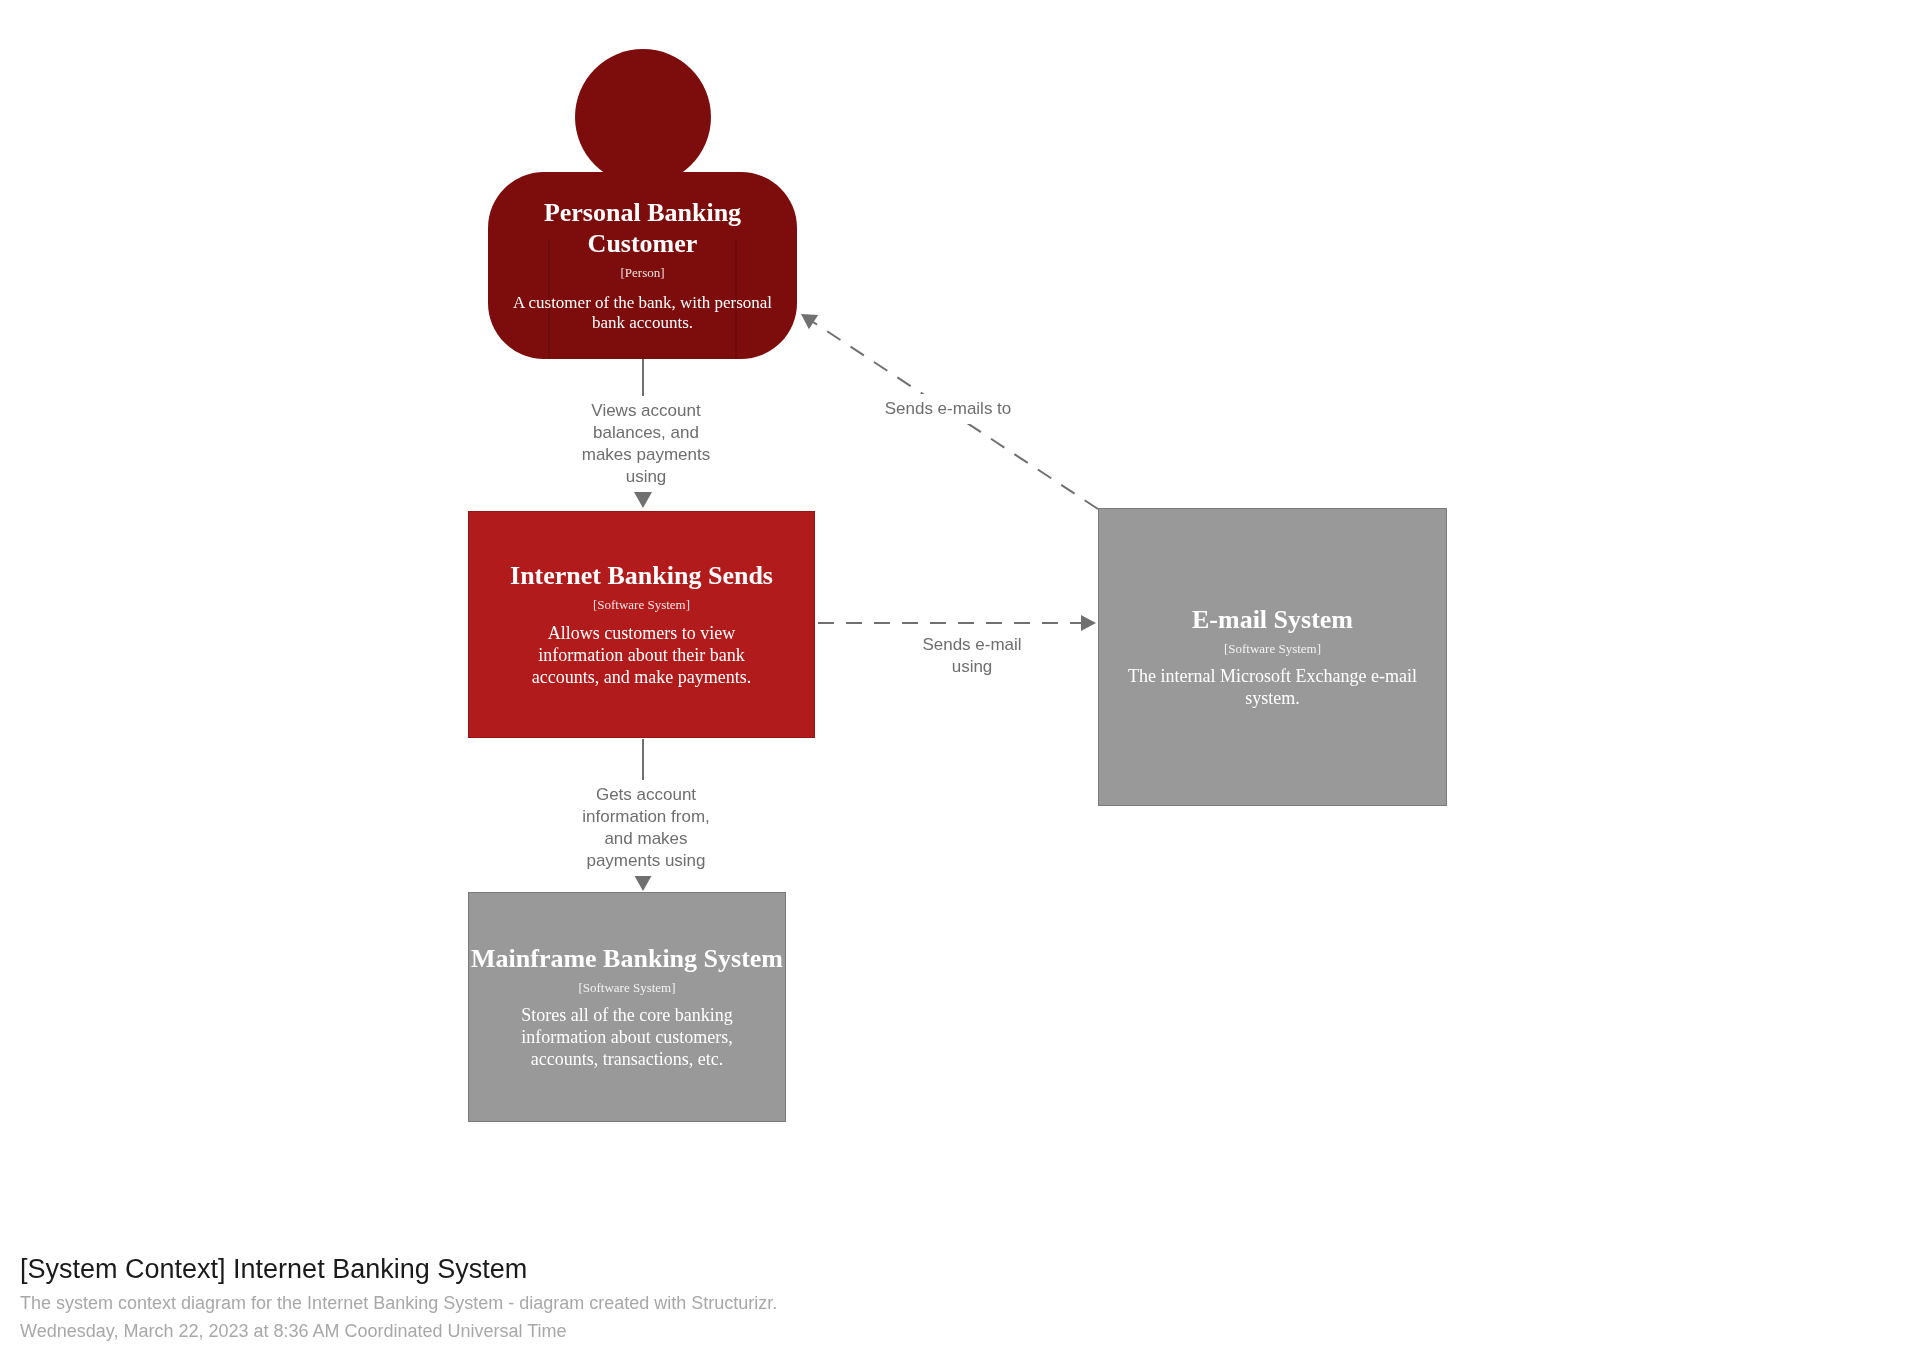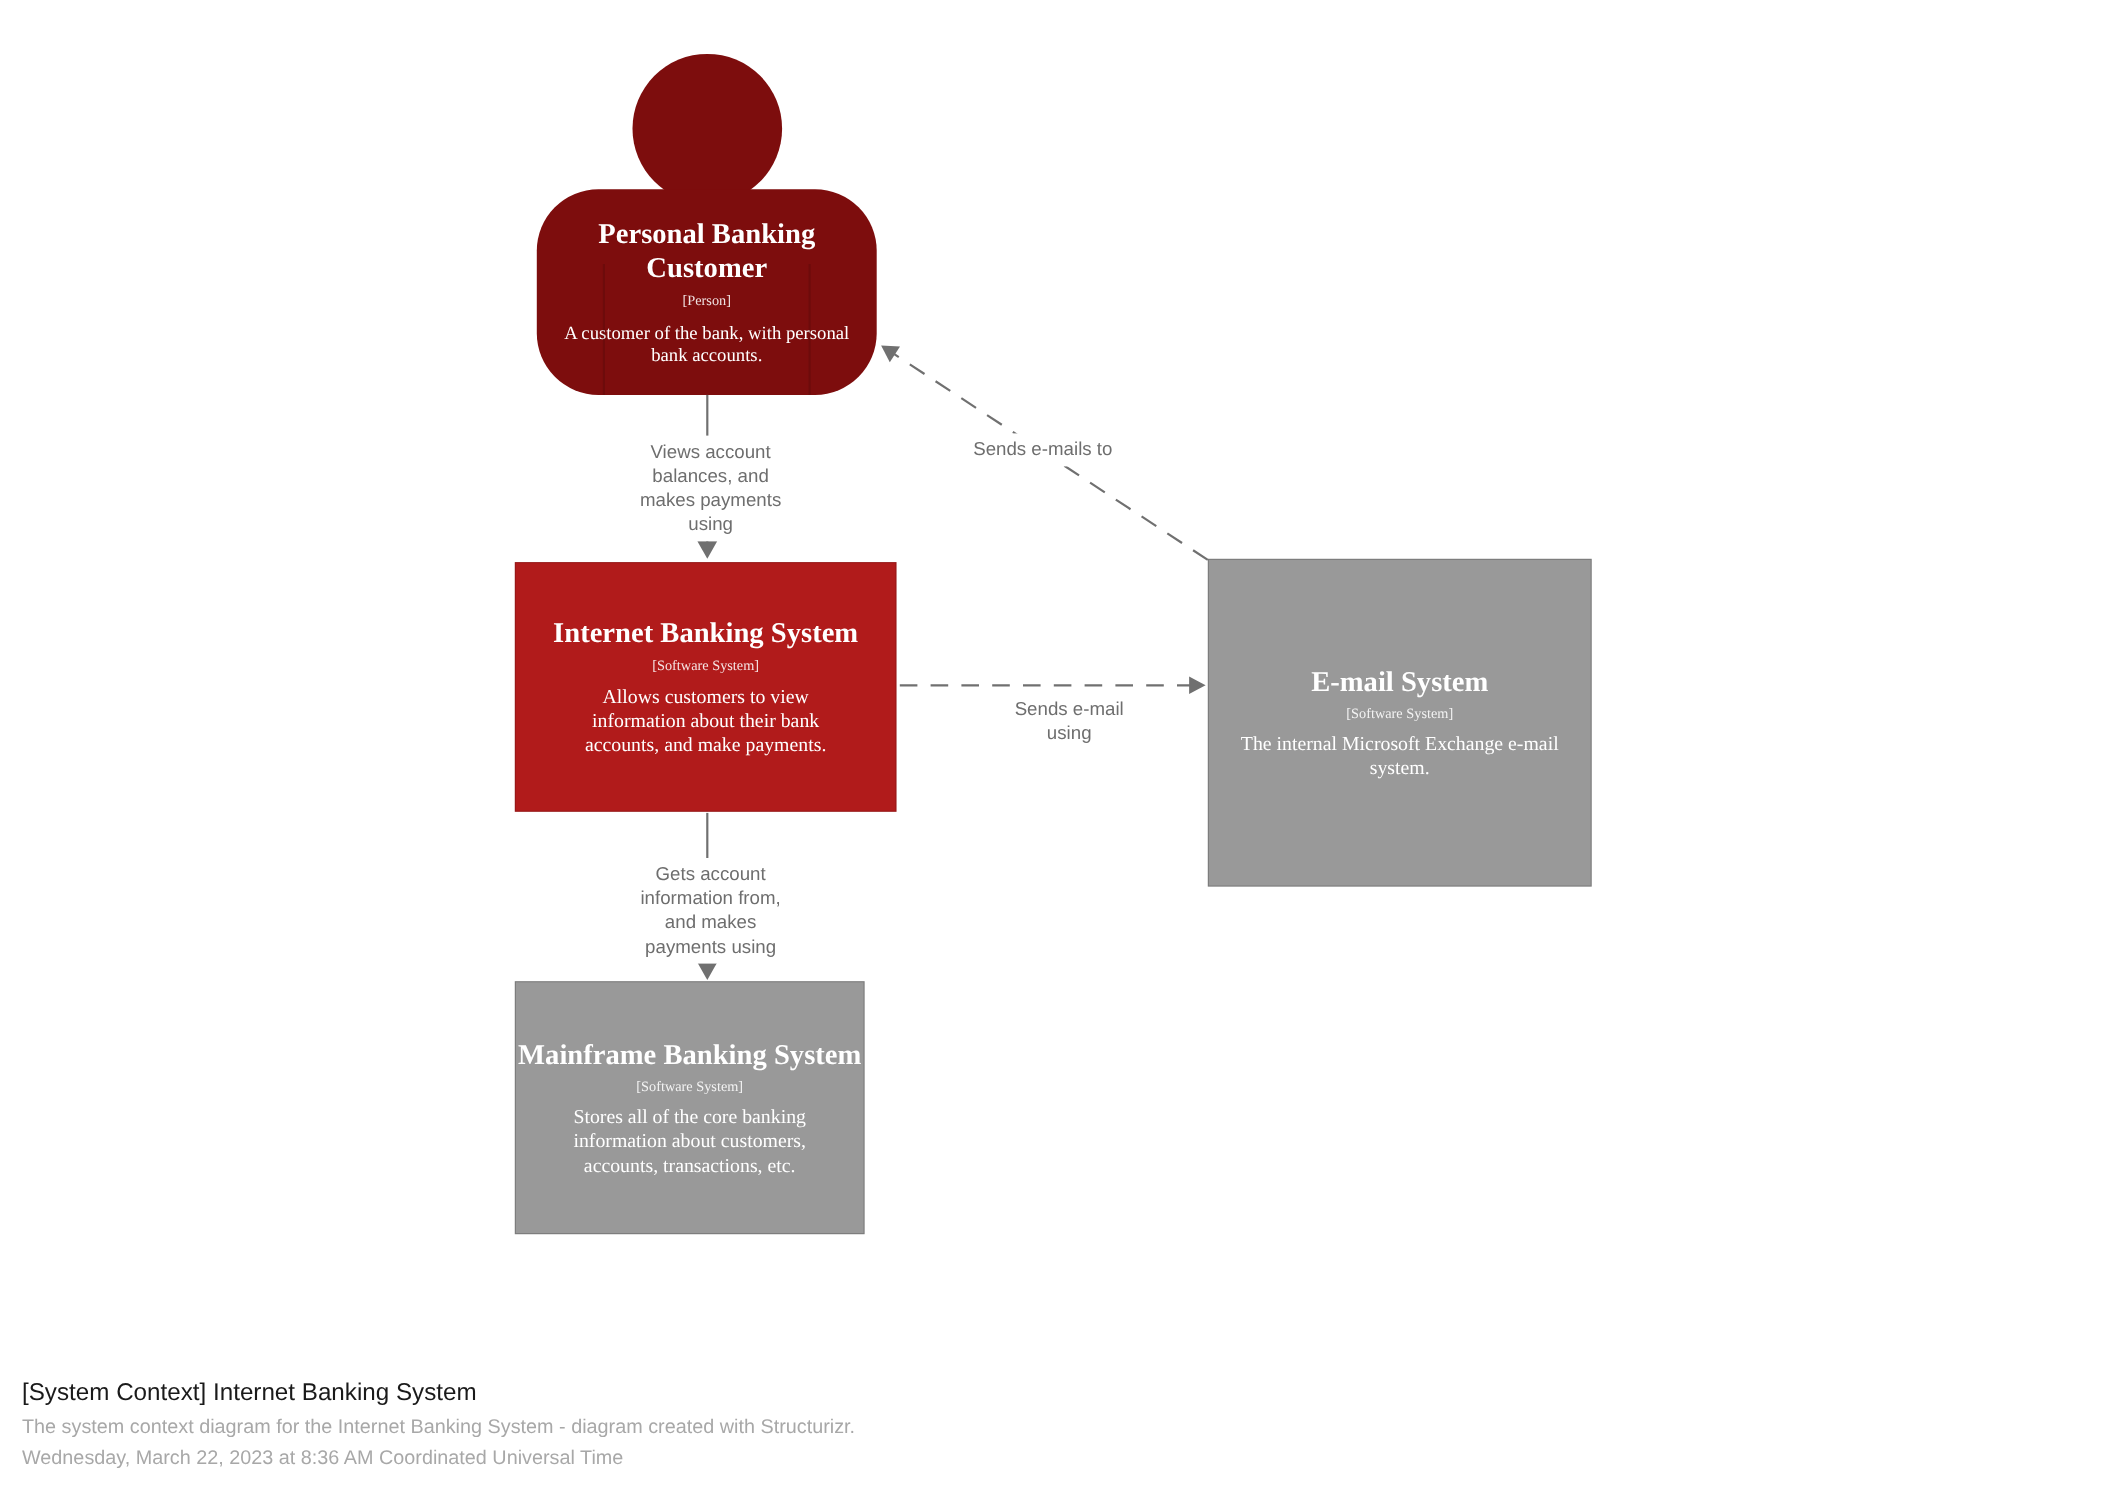--- a/index.html
+++ b/index.html
@@ -42,41 +42,41 @@
   svg.connectors line { stroke:var(--line,#707070); stroke-width:2; }
   svg.connectors line.dashed { stroke-dasharray:16 12; }
   svg.connectors polygon { fill:var(--line,#707070); }
 
   .conn-label { position:absolute; transform:translateX(-50%); background:#ffffff;
                 color:var(--label-text,#6e6e6e); font-size:17px; line-height:1.3;
                 text-align:center; white-space:pre-line; padding:4px 8px; }
 
   
   .footer { position:absolute; left:20px; top:1253px; }
-  .footer-title { font-size:22px; color:var(--title-text,#1a1a1a); line-height:1.2; }
+  .footer-title { font-size:27px; color:var(--title-text,#1a1a1a); line-height:1.2; }
   .footer-subtitle, .footer-timestamp { font-size:18px; color:var(--footer-muted,#a8a8a8); line-height:1.3; }
   .footer-subtitle { margin-top:7px; }
   .footer-timestamp { margin-top:4px; }
 </style>
 </head>
 <body>
 
 <div class="canvas">
 
   <div class="person-head"></div>
   <div class="node person-body">
     <div class="arm arm-left"></div>
     <div class="arm arm-right"></div>
     <div class="title">Personal Banking Customer</div>
     <div class="meta">[Person]</div>
     <div class="desc">A customer of the bank, with personal bank accounts.</div>
   </div>
 
   <div class="node sys-ibs">
-    <div class="title">Internet Banking System</div>
+    <div class="title">Internet Banking Sends</div>
     <div class="meta">[Software System]</div>
     <div class="desc">Allows customers to view information about their bank accounts, and make payments.</div>
   </div>
 
   <div class="node sys-email">
     <div class="title">E-mail System</div>
     <div class="meta">[Software System]</div>
     <div class="desc">The internal Microsoft Exchange e-mail system.</div>
   </div>
 

